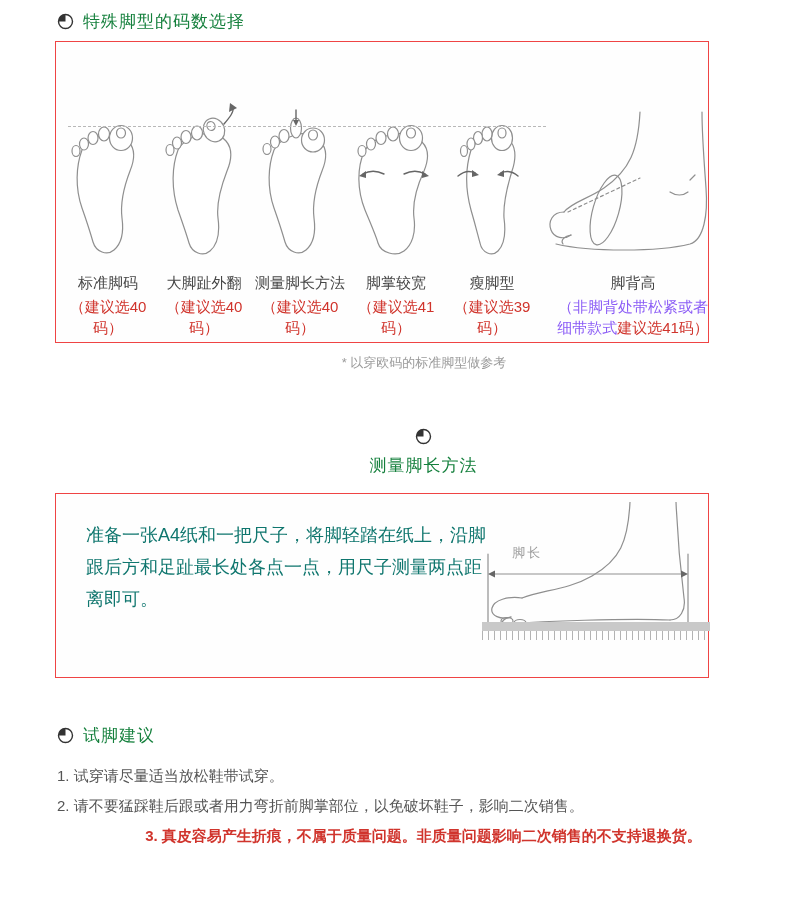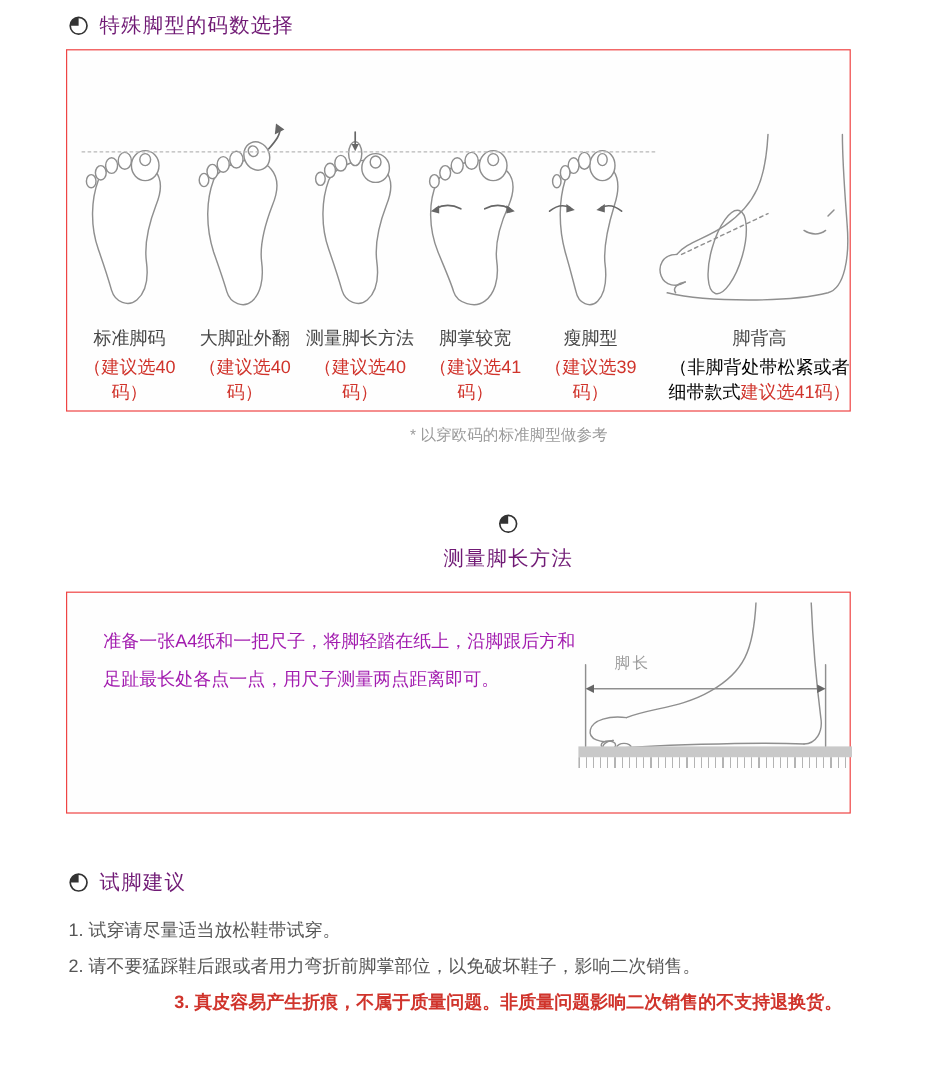--- a/index.html
+++ b/index.html
@@ -2,44 +2,44 @@
 <html><head>
 <meta charset="utf-8">
 <style>
   html,body{margin:0;padding:0;background:#fff;}
   body{width:790px;min-height:898px;font-family:"Liberation Sans","DejaVu Sans",sans-serif;color:#333;}
   .page{width:790px;position:relative;}
 
   
   .sec-header{display:flex;align-items:center;gap:9px;margin-left:57px;}
   .sec-header .hicon{width:17px;height:17px;flex:0 0 auto;display:block;}
-  .sec-title{font-size:17px;color:#701a75;letter-spacing:1px;font-family:Liberation Serif, serif;}
+  .sec-title{font-size:17px;color:#15803d;letter-spacing:1px;font-family:Liberation Serif, serif;}
   .h1{padding-top:10px;}
   .h2{margin-top:56px;flex-direction:column;}
   .h3{margin-top:46px;}
 
   
   .box{width:654px;margin:0 0 0 55px;border:1px solid #ef4444;background:#fefefe;box-sizing:border-box;}
   .feet-box{margin-top:8px;position:relative;height:302px;}
   .toe-dash{position:absolute;left:12px;top:84px;width:478px;border-top:1px dashed #b8b8b8;}
 
   .feet-row{display:flex;padding:30px 0 0 4px;}
   .foot-col{width:96px;text-align:center;}
   .foot-col.wide{width:186px;}
   .foot-svg{display:block;margin:0 auto;width:96px;height:195px;}
   .foot-svg.wide{width:186px;}
   .foot-name{font-size:15px;color:#464646;margin-top:5px;line-height:21px;}
   .foot-advice{font-size:15px;margin-top:3px;color:#d0342c;line-height:21px;}
-  .foot-advice .plain{color:#000000;}
+  .foot-advice .plain{color:#8b5cf6;}
 
   .footnote{margin:11px 0 0 58px;font-size:13px;color:#9b9b9b;text-align:center;}
 
   
   .measure-box{margin-top:16px;height:185px;display:flex;}
-  .measure-text{width:430px;padding:25px 0 0 30px;font-size:15px;color:#a21caf;line-height:32px;}
+  .measure-text{width:430px;padding:25px 0 0 30px;font-size:18px;color:#0f766e;line-height:32px;}
   .measure-diagram{position:relative;width:240px;height:185px;margin-left:-14px;}
   .diagram-label{position:absolute;left:32px;top:50px;font-size:13px;color:#9b9b9b;letter-spacing:2px;}
   .ruler{position:absolute;left:2px;top:128px;width:228px;height:9px;background:#c9c9c9;}
   .ruler-ticks{position:absolute;left:2px;top:137px;width:228px;height:9px;
     background:repeating-linear-gradient(90deg,#b3b3b3 0 1px,transparent 1px 6px);}
   .mfoot{position:absolute;left:0;top:8px;}
 
   
   .tips{margin:14px 0 0 57px;padding:0;list-style:none;font-size:15px;color:#555;}
   .tips li{line-height:30px;}

